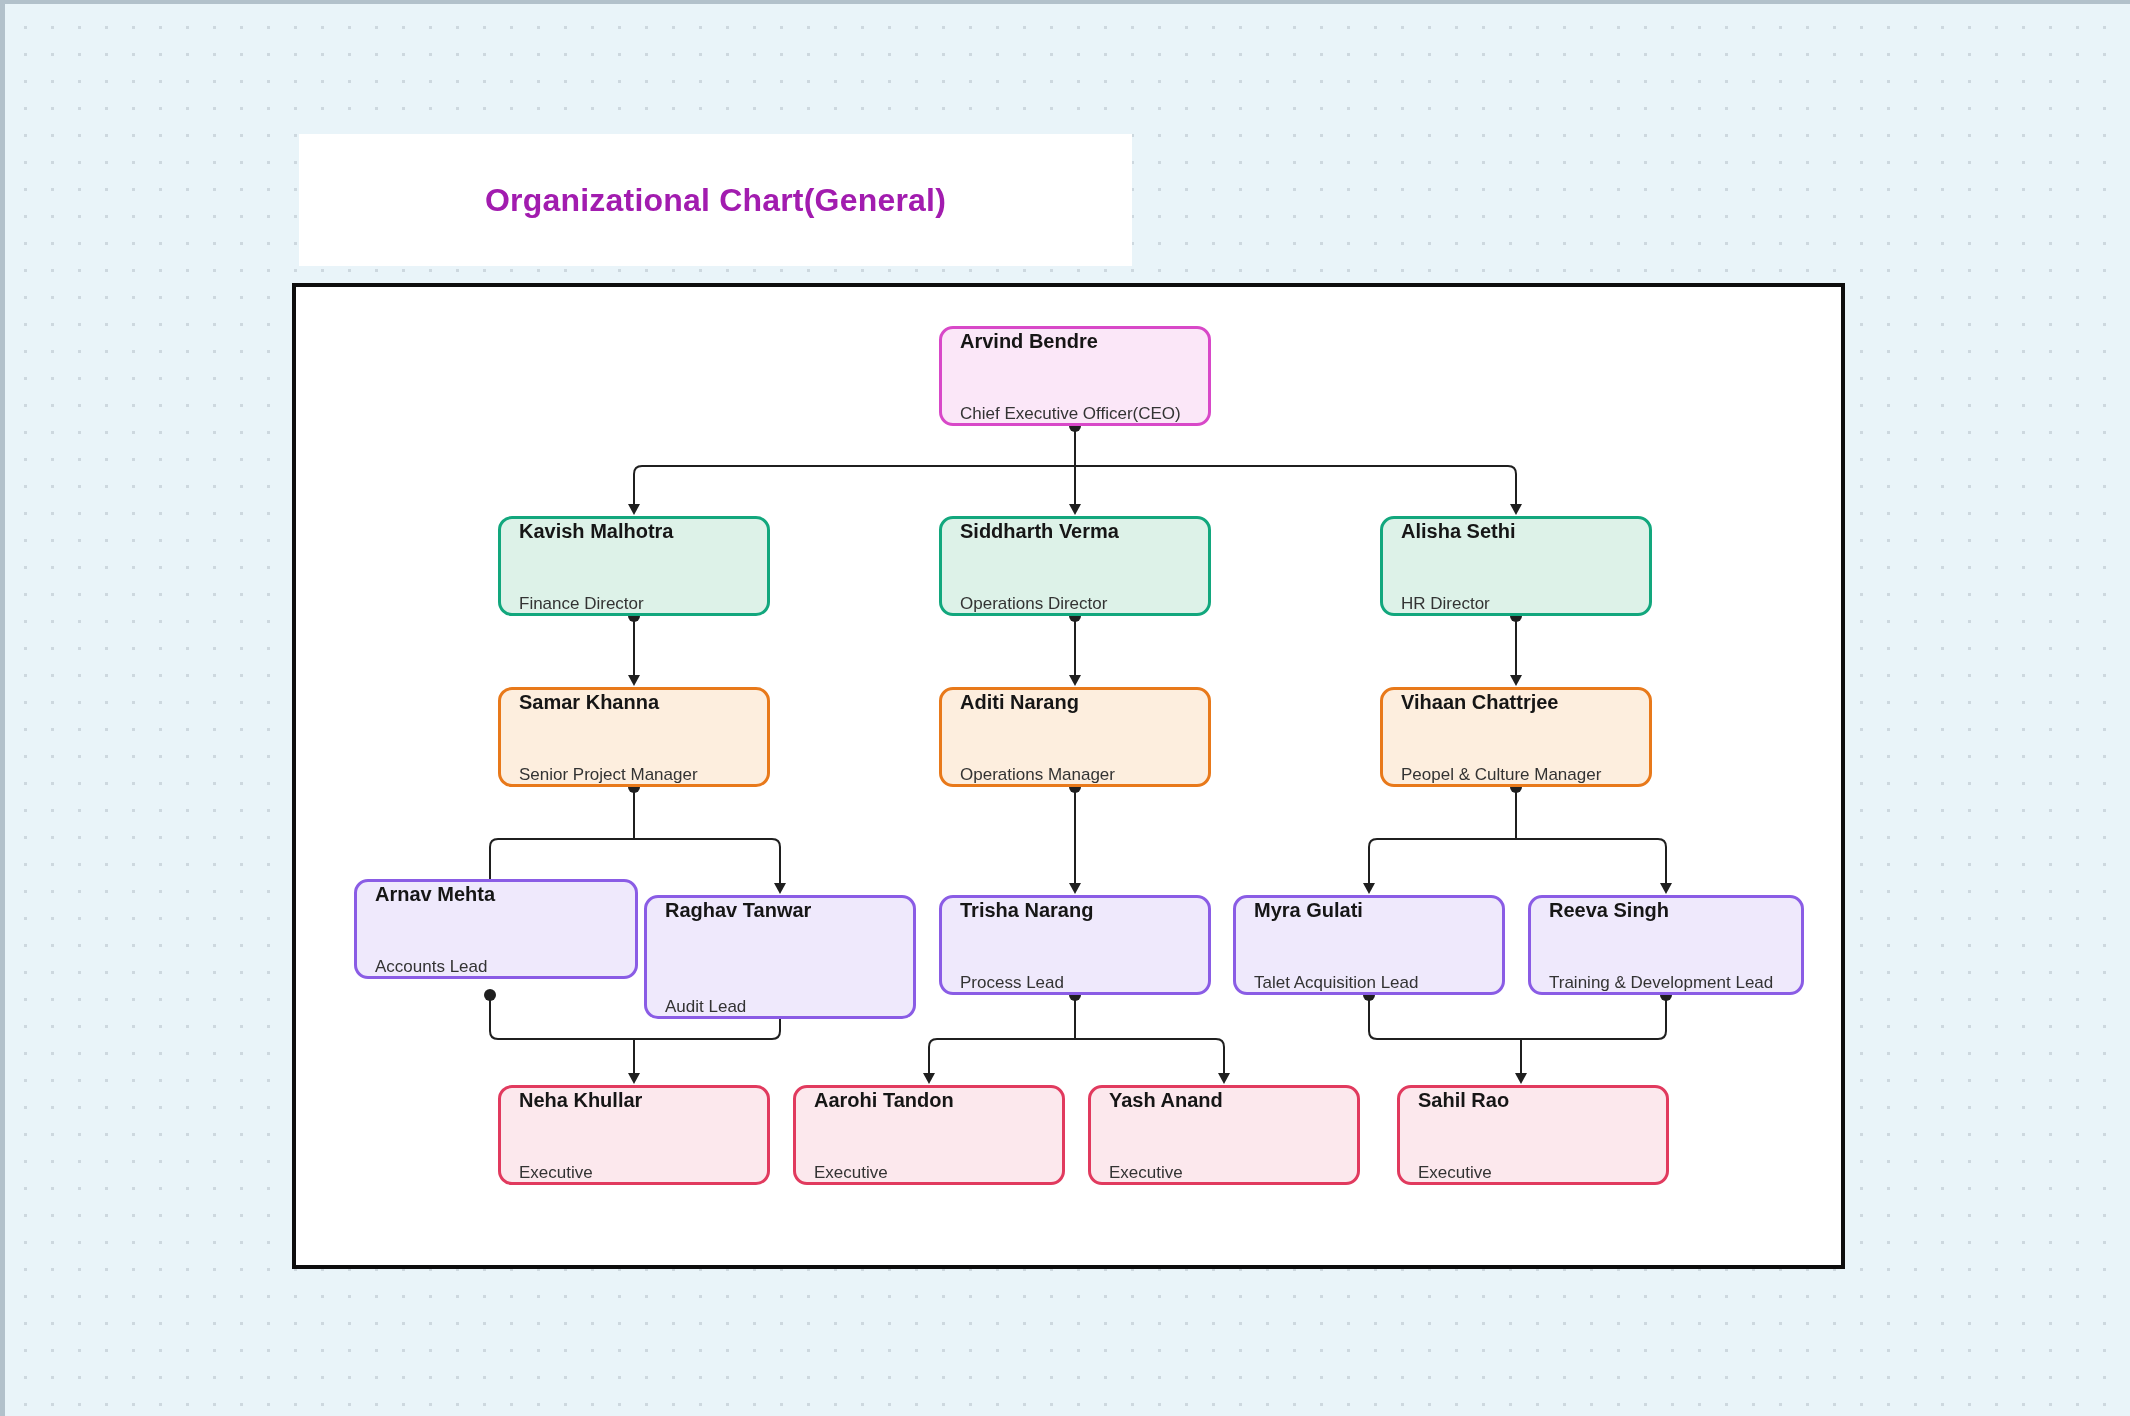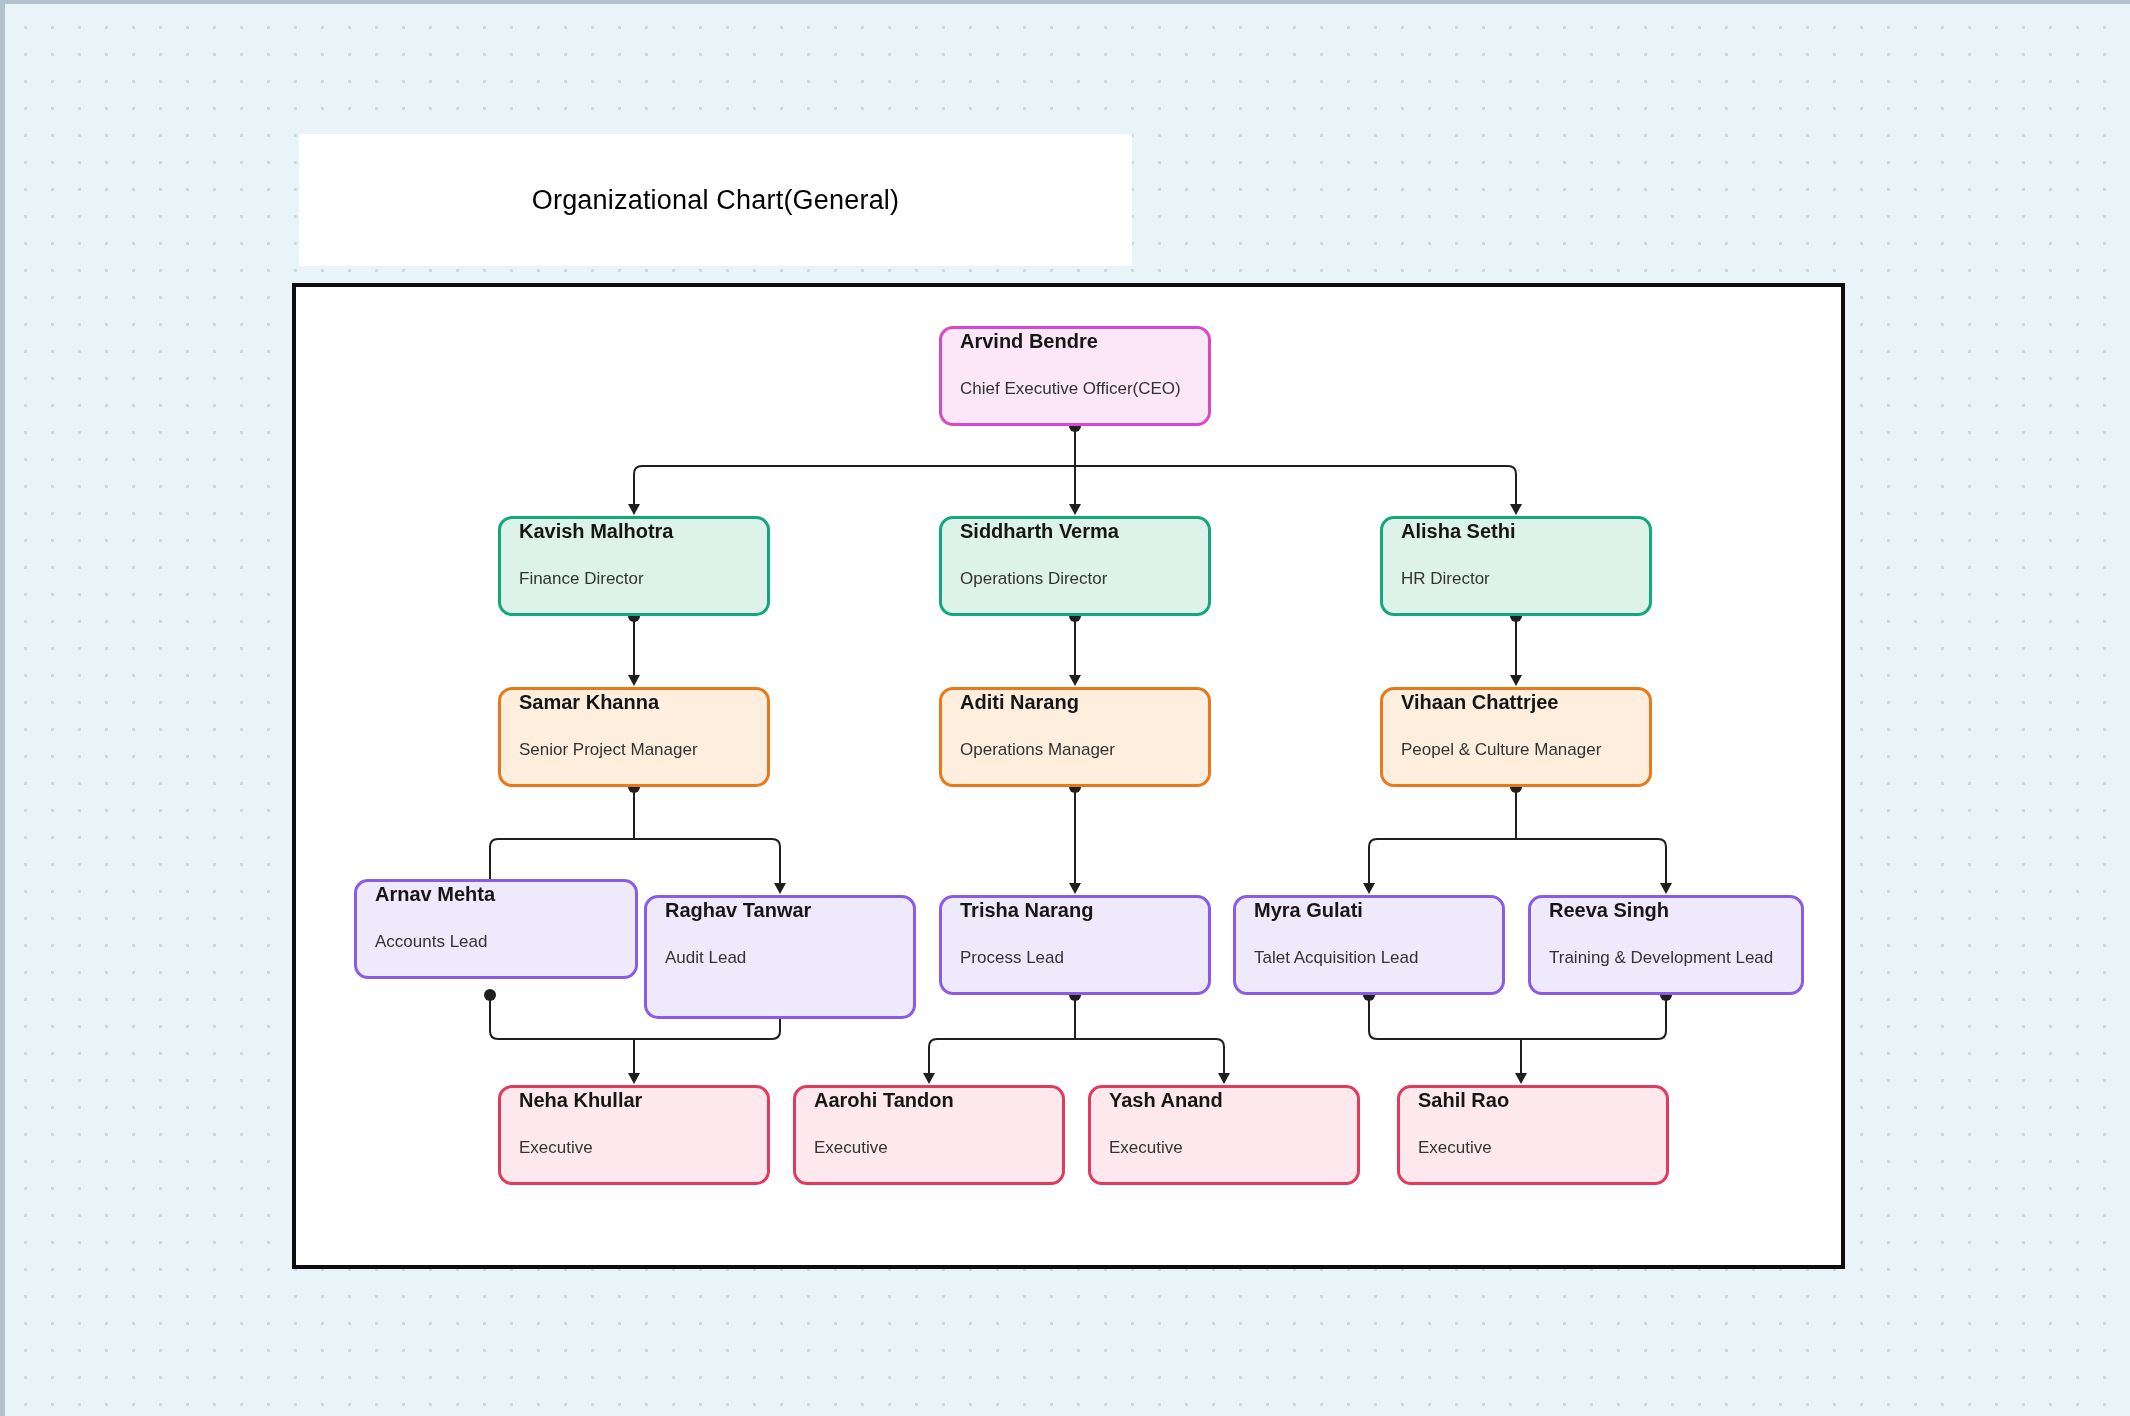--- a/index.html
+++ b/index.html
@@ -14,33 +14,33 @@
     font-family:"Liberation Sans",sans-serif;
   }
   .edge-top{position:absolute;left:0;top:0;width:100%;height:4px;background:#b2c1cb;}
   .edge-left{position:absolute;left:0;top:0;width:5px;height:100%;background:#b2c1cb;}
   .title-card{
     position:absolute;left:299px;top:134px;width:833px;height:132px;
     background:#ffffff;
     display:flex;align-items:center;justify-content:center;
   }
   .title-card span{
-    font-size:27px;font-weight:400;color:#000000;letter-spacing:0.2px;
+    font-size:32px;font-weight:700;color:#a21caf;letter-spacing:0.2px;
   }
   #canvas{
     position:absolute;left:292px;top:283px;width:1553px;height:986px;
     background:#ffffff;border:4px solid #0d0d0d;box-sizing:border-box;
   }
   #edges-svg{position:absolute;left:0;top:0;}
   .ln{stroke:#1f1f1f;stroke-width:2;fill:none;}
   .node{
     position:absolute;box-sizing:border-box;
     border:3px solid var(--bc);background:var(--fc);
     border-radius:14px;
-    display:flex;flex-direction:column;justify-content:flex-start;
+    display:flex;flex-direction:column;justify-content:space-between;
     gap:28px;padding:2px 14px 0 18px;
   }
   .node-name{font-size:20px;font-weight:700;color:#161616;line-height:1.05;}
   .node-title{font-size:17px;font-weight:400;color:#333333;line-height:1.05;}
 </style>
 </head>
 <body>
 
 <div id="screen">
   <div class="edge-top"></div>

